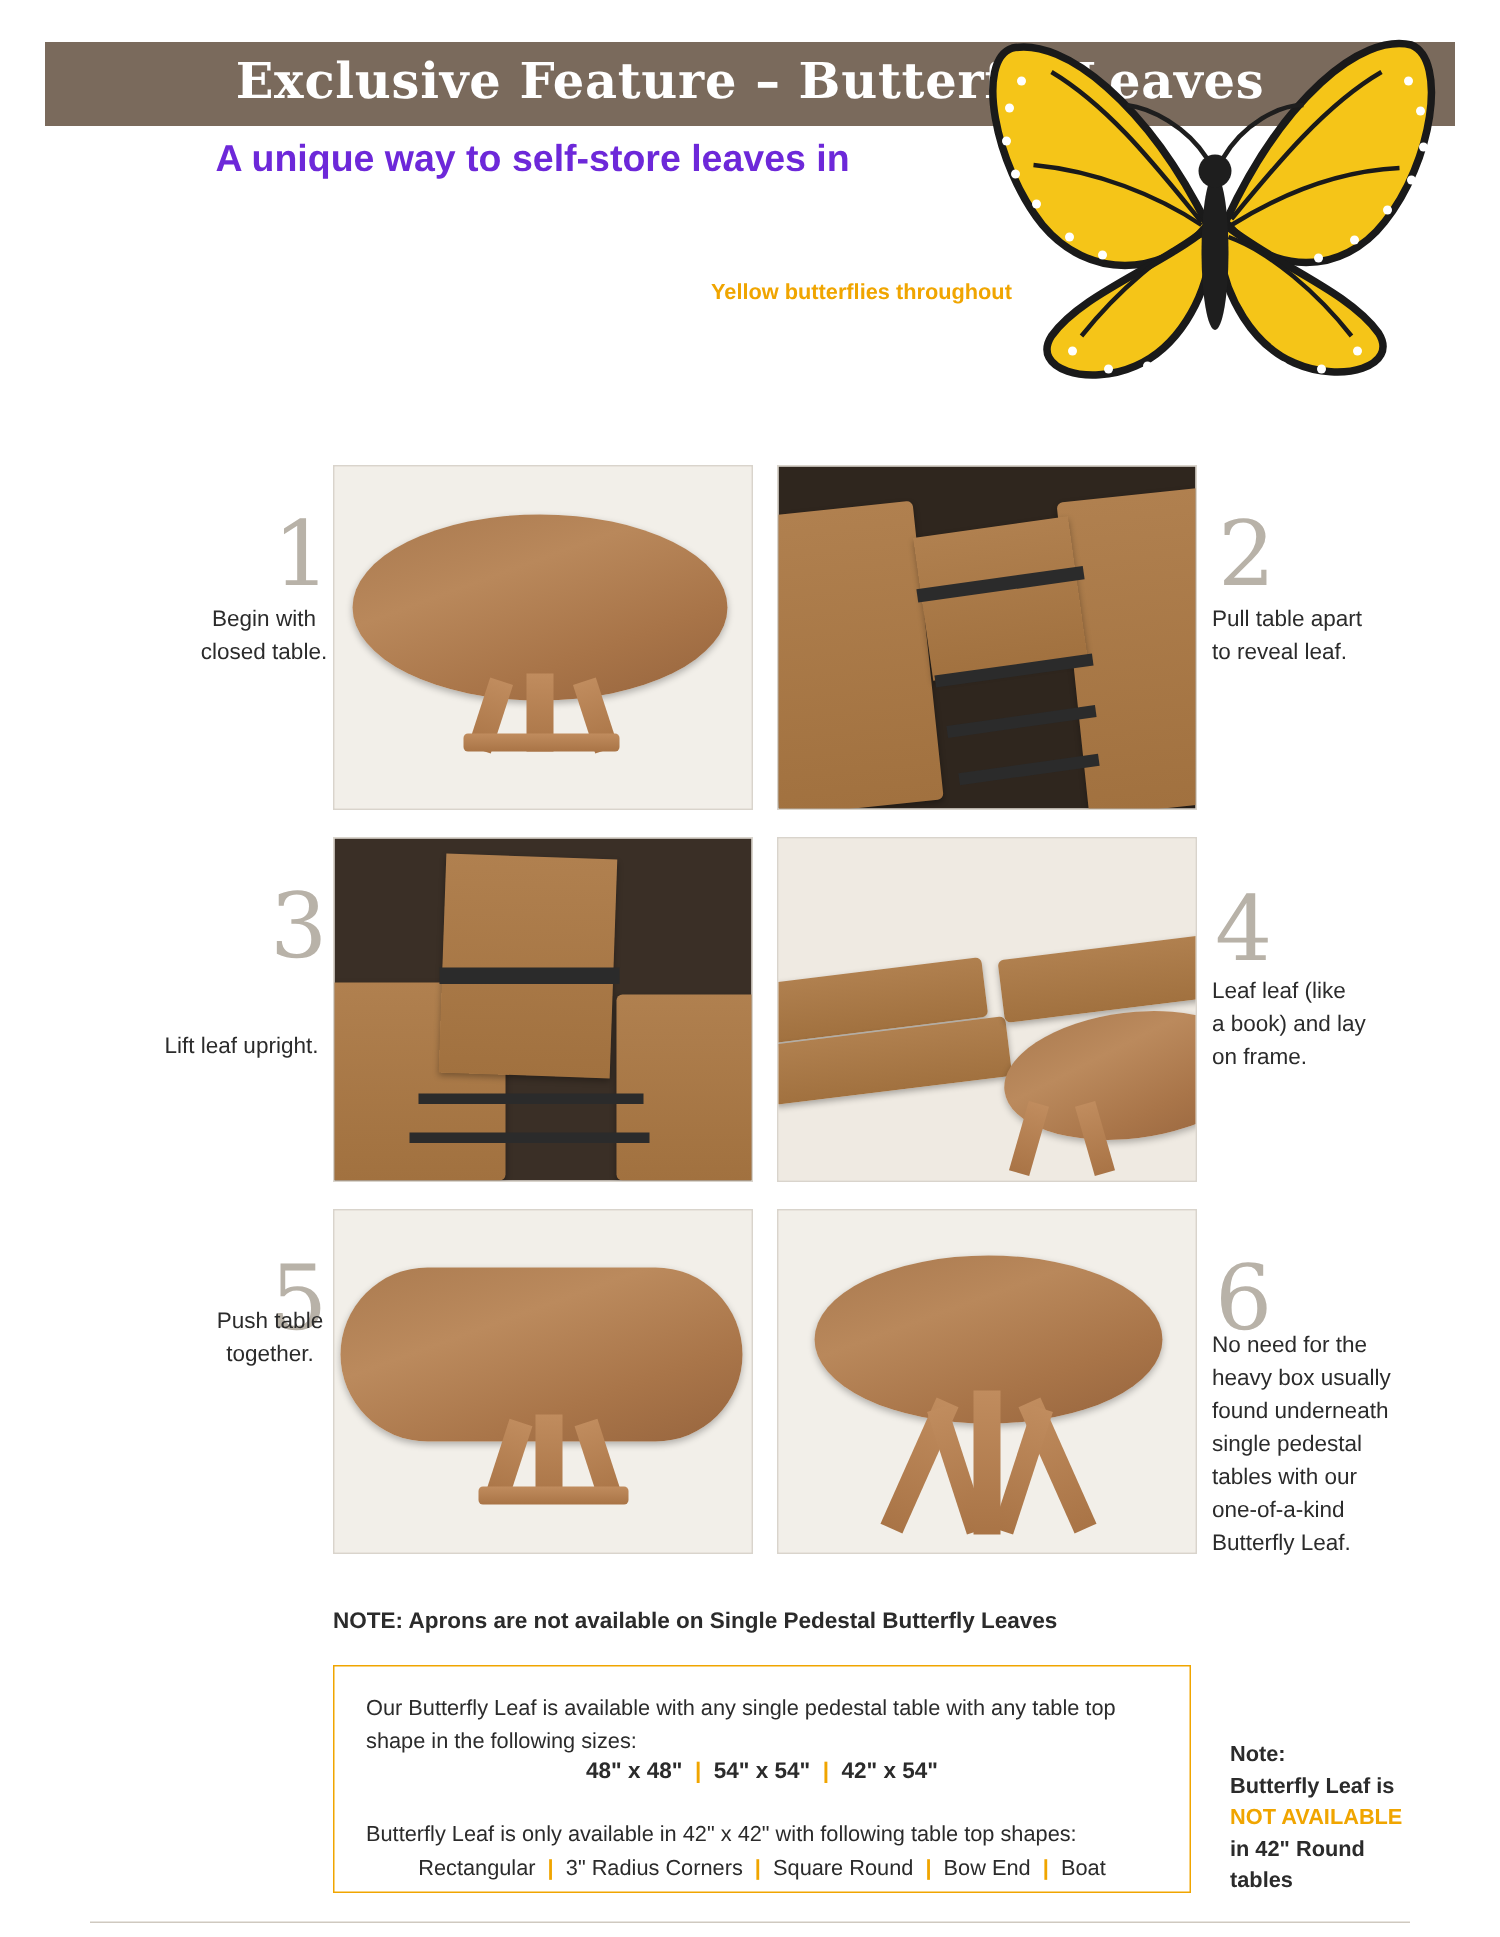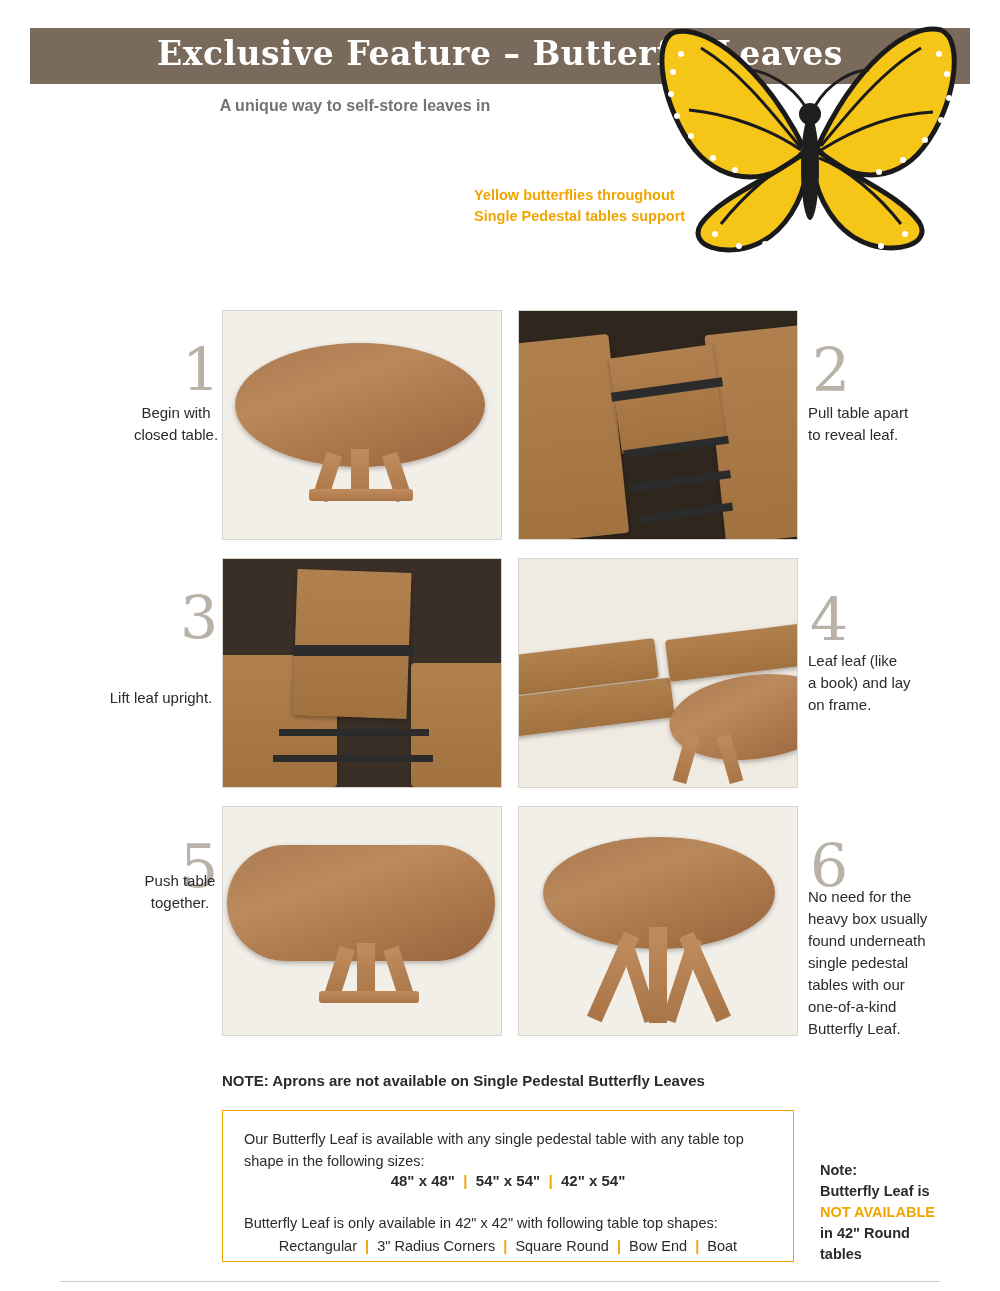--- a/index.html
+++ b/index.html
@@ -37,23 +37,23 @@
     color: #ffffff;
     letter-spacing: 0.5px;
   }
 
   .subtitle {
     position: absolute;
     left: 120px;
     top: 92px;
     width: 470px;
     text-align: center;
-    font-size: 16px;
-    font-weight: bold;
-    color: #737373;
+    font-size: 25px;
+    font-weight: bold;
+    color: #6d28d9;
     line-height: 28px;
   }
 
   .yellow-note {
     position: absolute;
     left: 474px;
     top: 185px;
     width: 300px;
     font-size: 14.5px;
     font-weight: bold;
@@ -242,21 +242,20 @@
     <ellipse cx="155" cy="158" rx="9" ry="52" fill="#1e1e1e"></ellipse>
     <circle cx="155" cy="104" r="11" fill="#1e1e1e"></circle>
 
     <path d="M150 96 C136 74, 112 62, 96 60" stroke="#1e1e1e" stroke-width="3" fill="none"></path>
     <path d="M160 96 C174 72, 198 60, 214 60" stroke="#1e1e1e" stroke-width="3" fill="none"></path>
   </g>
 </svg>
 
 <div class="yellow-note">
   <div>Yellow butterflies throughout</div>
-  <div>Single Pedestal tables support</div>
 </div>
 
 <div class="step-photo" style="left:222px; top:310px; width:278px; height:228px;">
   <div class="photo-inner" style="background:#f2efe9;">
     <div class="tabletop-round" style="left:12px; top:32px; width:250px; height:124px;"></div>
     <div class="leg" style="left:96px; top:142px; width:16px; height:48px; transform:rotate(18deg);"></div>
     <div class="leg" style="left:166px; top:142px; width:16px; height:48px; transform:rotate(-18deg);"></div>
     <div class="leg" style="left:128px; top:138px; width:18px; height:52px;"></div>
     <div class="leg" style="left:86px; top:178px; width:104px; height:12px; border-radius:3px;"></div>
   </div>

